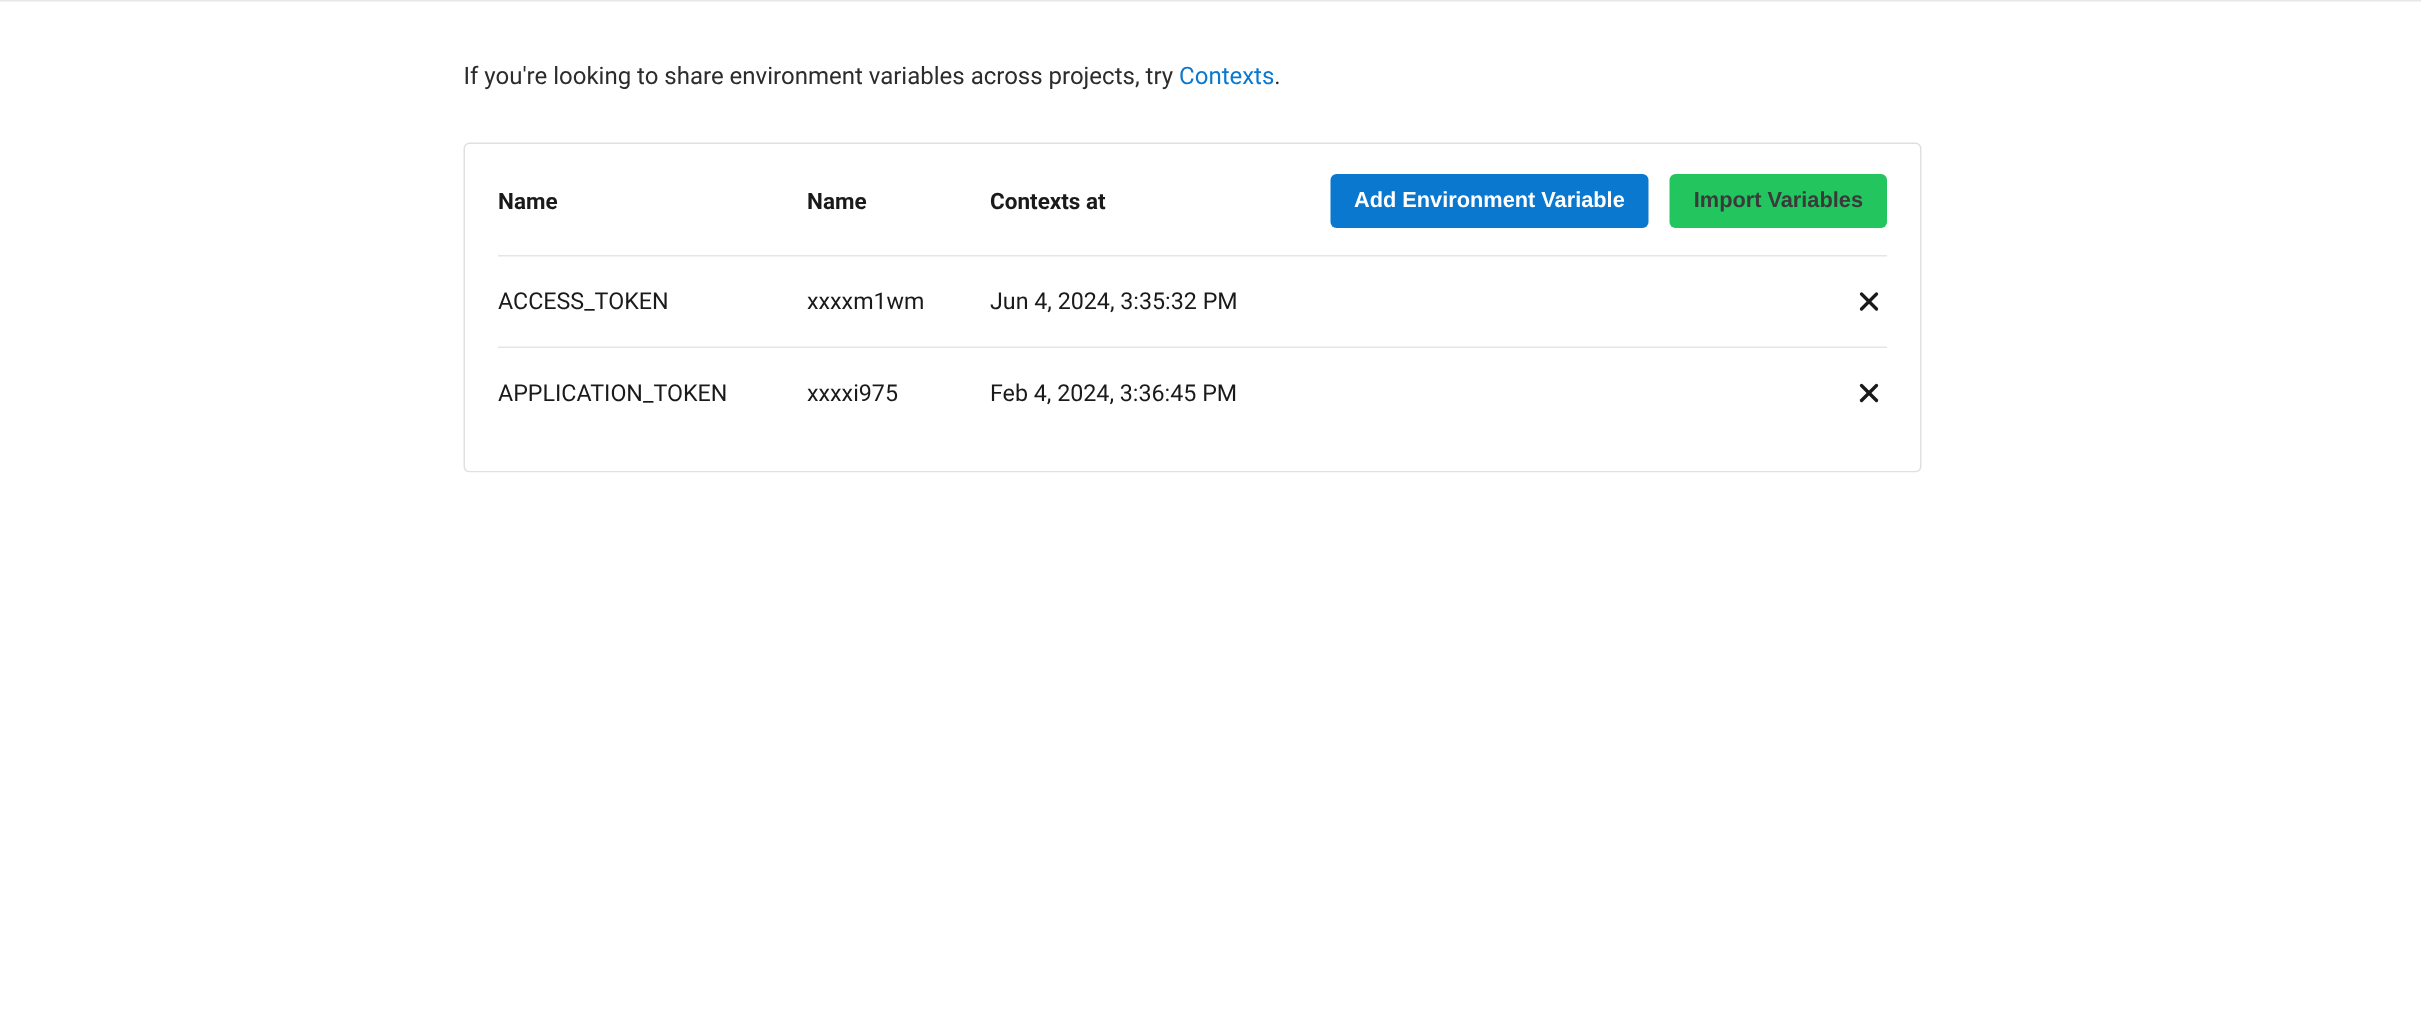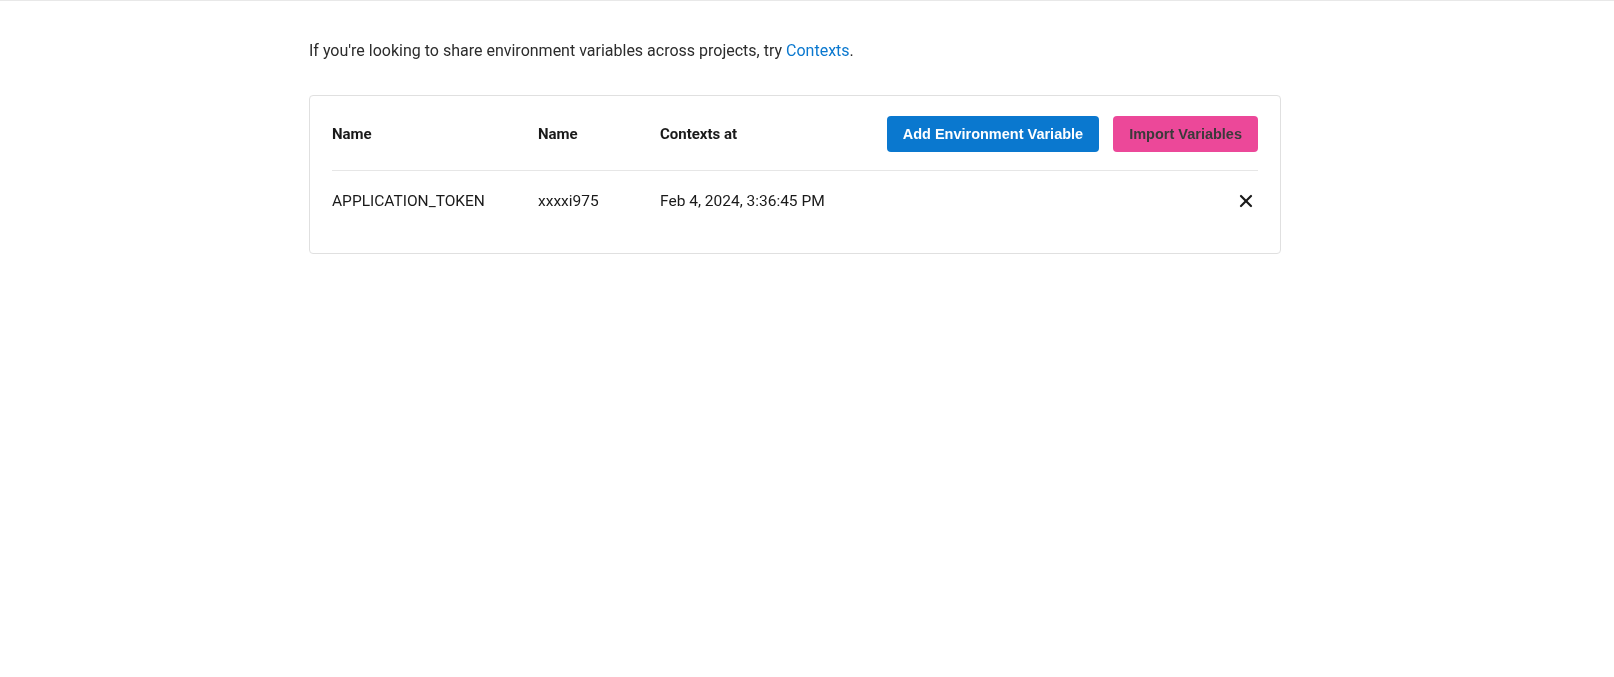--- a/index.html
+++ b/index.html
@@ -84,21 +84,21 @@
       border-radius: 4px;
       border: none;
       cursor: pointer;
       white-space: nowrap;
     }
     .btn-primary {
       background: #0a78cf;
       color: #ffffff;
     }
     .btn-secondary {
-      background: #ec4899;
+      background: #22c55e;
       color: #3a3a3a;
     }
     .table-row {
       display: flex;
       align-items: center;
       padding: 18px 0;
       border-bottom: 1px solid #e6e6e6;
     }
     .table-row:last-child {
       border-bottom: none;
@@ -156,20 +156,33 @@
       <div class="col-name">Name</div>
       <div class="col-value">Name</div>
       <div class="col-created">Contexts at</div>
       <div class="actions">
         <button class="btn btn-primary">Add Environment Variable</button>
         <button class="btn btn-secondary">Import Variables</button>
       </div>
     </div>
     <div class="table-body">
         <div class="table-row">
+          <div class="cell-name">ACCESS_TOKEN</div>
+          <div class="cell-value">xxxxm1wm</div>
+          <div class="cell-created">Jun 4, 2024, 3:35:32 PM</div>
+          <div class="cell-delete">
+            <button class="delete-btn">
+              <svg viewBox="0 0 16 16" fill="none" stroke="#1a1a1a" stroke-width="2.2" stroke-linecap="round">
+                <line x1="3" y1="3" x2="13" y2="13"></line>
+                <line x1="13" y1="3" x2="3" y2="13"></line>
+              </svg>
+            </button>
+          </div>
+        </div>
+        <div class="table-row">
           <div class="cell-name">APPLICATION_TOKEN</div>
           <div class="cell-value">xxxxi975</div>
           <div class="cell-created">Feb 4, 2024, 3:36:45 PM</div>
           <div class="cell-delete">
             <button class="delete-btn">
               <svg viewBox="0 0 16 16" fill="none" stroke="#1a1a1a" stroke-width="2.2" stroke-linecap="round">
                 <line x1="3" y1="3" x2="13" y2="13"></line>
                 <line x1="13" y1="3" x2="3" y2="13"></line>
               </svg>
             </button>

